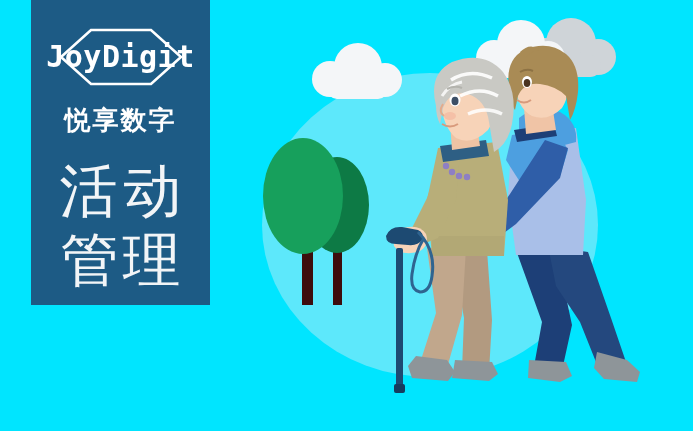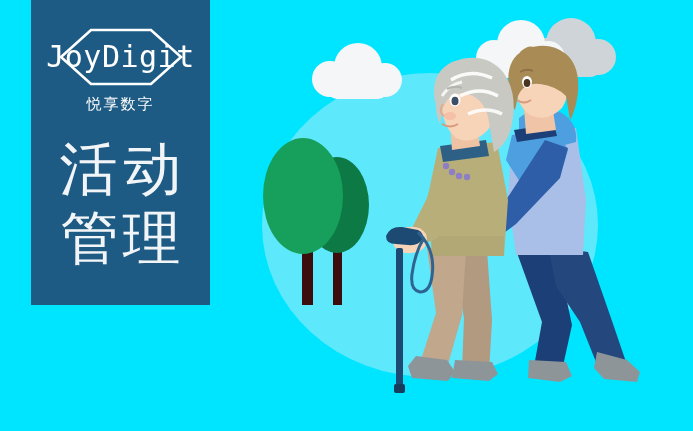--- a/index.html
+++ b/index.html
@@ -20,26 +20,26 @@
     display:flex;flex-direction:column;align-items:center;
     box-sizing:border-box;
   }
   .logo-wrap{
     position:relative;width:136px;height:62px;margin-top:26px;
     display:flex;align-items:center;justify-content:center;
   }
   .logo-hex{position:absolute;left:50%;top:50%;transform:translate(-50%,-50%);}
   .logo-text{
     position:relative;z-index:2;
-    color:#ffffff;font-size:30px;font-weight:400;letter-spacing:.5px;
+    color:#ffffff;font-size:30px;font-weight:700;letter-spacing:.5px;
     font-family:"DejaVu Sans Mono","Liberation Mono",monospace;
     line-height:1;white-space:nowrap;
   }
   .logo-sub{
-    margin-top:8px;color:#ffffff;font-size:15px;font-weight:400;
+    margin-top:19px;color:#ffffff;font-size:26px;font-weight:700;
     letter-spacing:2px;line-height:1;
   }
   .title-block{
     margin-top:28px;display:flex;flex-direction:column;align-items:center;gap:9px;
   }
   .title-line{
     color:#f2f5f7;font-size:58px;font-weight:400;line-height:1.04;
     letter-spacing:6px;text-indent:6px;white-space:nowrap;
   }
   .title-line.bold{font-weight:400;letter-spacing:4px;text-indent:4px;}

